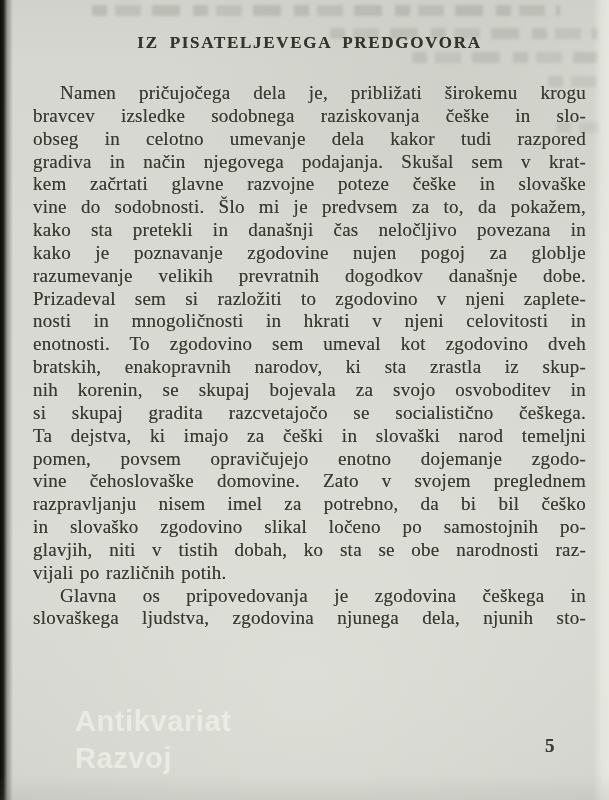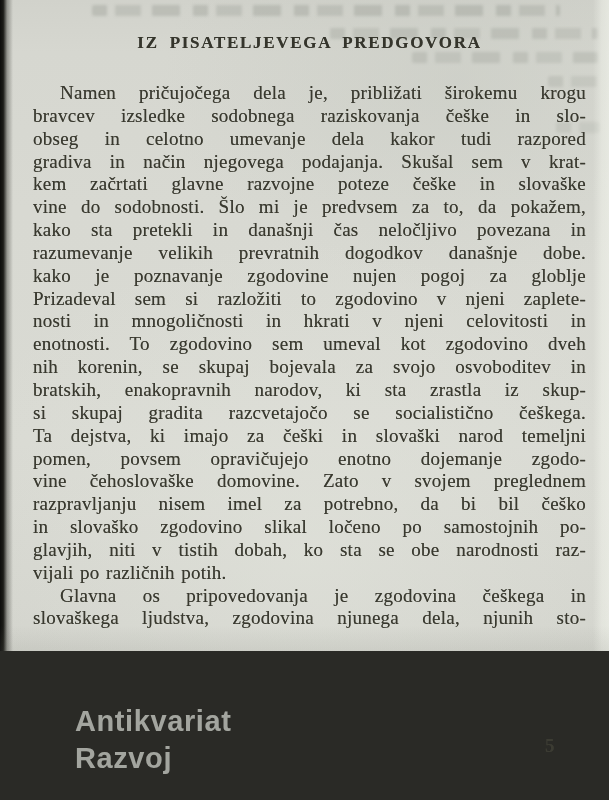--- a/index.html
+++ b/index.html
@@ -8,21 +8,21 @@
     width: 609px;
     height: 800px;
     overflow: hidden;
     background: #2a2a26;
     font-family: "Liberation Serif", serif;
   }
   .scan {
     position: absolute;
     inset: 0;
     width: 609px;
-    height: 651px;
+    height: 800px;
     background:
       radial-gradient(ellipse 420px 300px at 75% 12%, rgba(197,200,192,0.45), rgba(197,200,192,0) 70%),
       radial-gradient(ellipse 500px 420px at 50% 85%, rgba(228,230,222,0.5), rgba(228,230,222,0) 75%),
       linear-gradient(180deg, #d1d2cb 0%, #d6d7d0 8%, #d8d9d2 32%, #d9dad3 68%, #d4d5ce 92%, #d2d3cc 100%);
   }
   
   .gutter {
     position: absolute;
     left: 0; top: 0; bottom: 0;
     width: 13px;
@@ -131,27 +131,27 @@
     <h1 class="title">IZ PISATELJEVEGA PREDGOVORA</h1>
 
     <div class="para">
         <div class="line indent">Namen pričujočega dela je, približati širokemu krogu</div>
         <div class="line">bravcev izsledke sodobnega raziskovanja češke in slo-</div>
         <div class="line">obseg in celotno umevanje dela kakor tudi razpored</div>
         <div class="line">gradiva in način njegovega podajanja. Skušal sem v krat-</div>
         <div class="line">kem začrtati glavne razvojne poteze češke in slovaške</div>
         <div class="line">vine do sodobnosti. Šlo mi je predvsem za to, da pokažem,</div>
         <div class="line">kako sta pretekli in današnji čas neločljivo povezana in</div>
+        <div class="line">kako je poznavanje zgodovine nujen pogoj za globlje</div>
         <div class="line">razumevanje velikih prevratnih dogodkov današnje dobe.</div>
-        <div class="line">kako je poznavanje zgodovine nujen pogoj za globlje</div>
         <div class="line">Prizadeval sem si razložiti to zgodovino v njeni zaplete-</div>
         <div class="line">nosti in mnogoličnosti in hkrati v njeni celovitosti in</div>
         <div class="line">enotnosti. To zgodovino sem umeval kot zgodovino dveh</div>
+        <div class="line">bratskih, enakopravnih narodov, ki sta zrastla iz skup-</div>
         <div class="line">nih korenin, se skupaj bojevala za svojo osvoboditev in</div>
-        <div class="line">bratskih, enakopravnih narodov, ki sta zrastla iz skup-</div>
         <div class="line">si skupaj gradita razcvetajočo se socialistično češkega.</div>
         <div class="line">Ta dejstva, ki imajo za češki in slovaški narod temeljni</div>
         <div class="line">pomen, povsem opravičujejo enotno dojemanje zgodo-</div>
         <div class="line">vine čehoslovaške domovine. Zato v svojem preglednem</div>
         <div class="line">razpravljanju nisem imel za potrebno, da bi bil češko</div>
         <div class="line">in slovaško zgodovino slikal ločeno po samostojnih po-</div>
         <div class="line">glavjih, niti v tistih dobah, ko sta se obe narodnosti raz-</div>
         <div class="line last">vijali po različnih potih.</div>
       </div>
 

